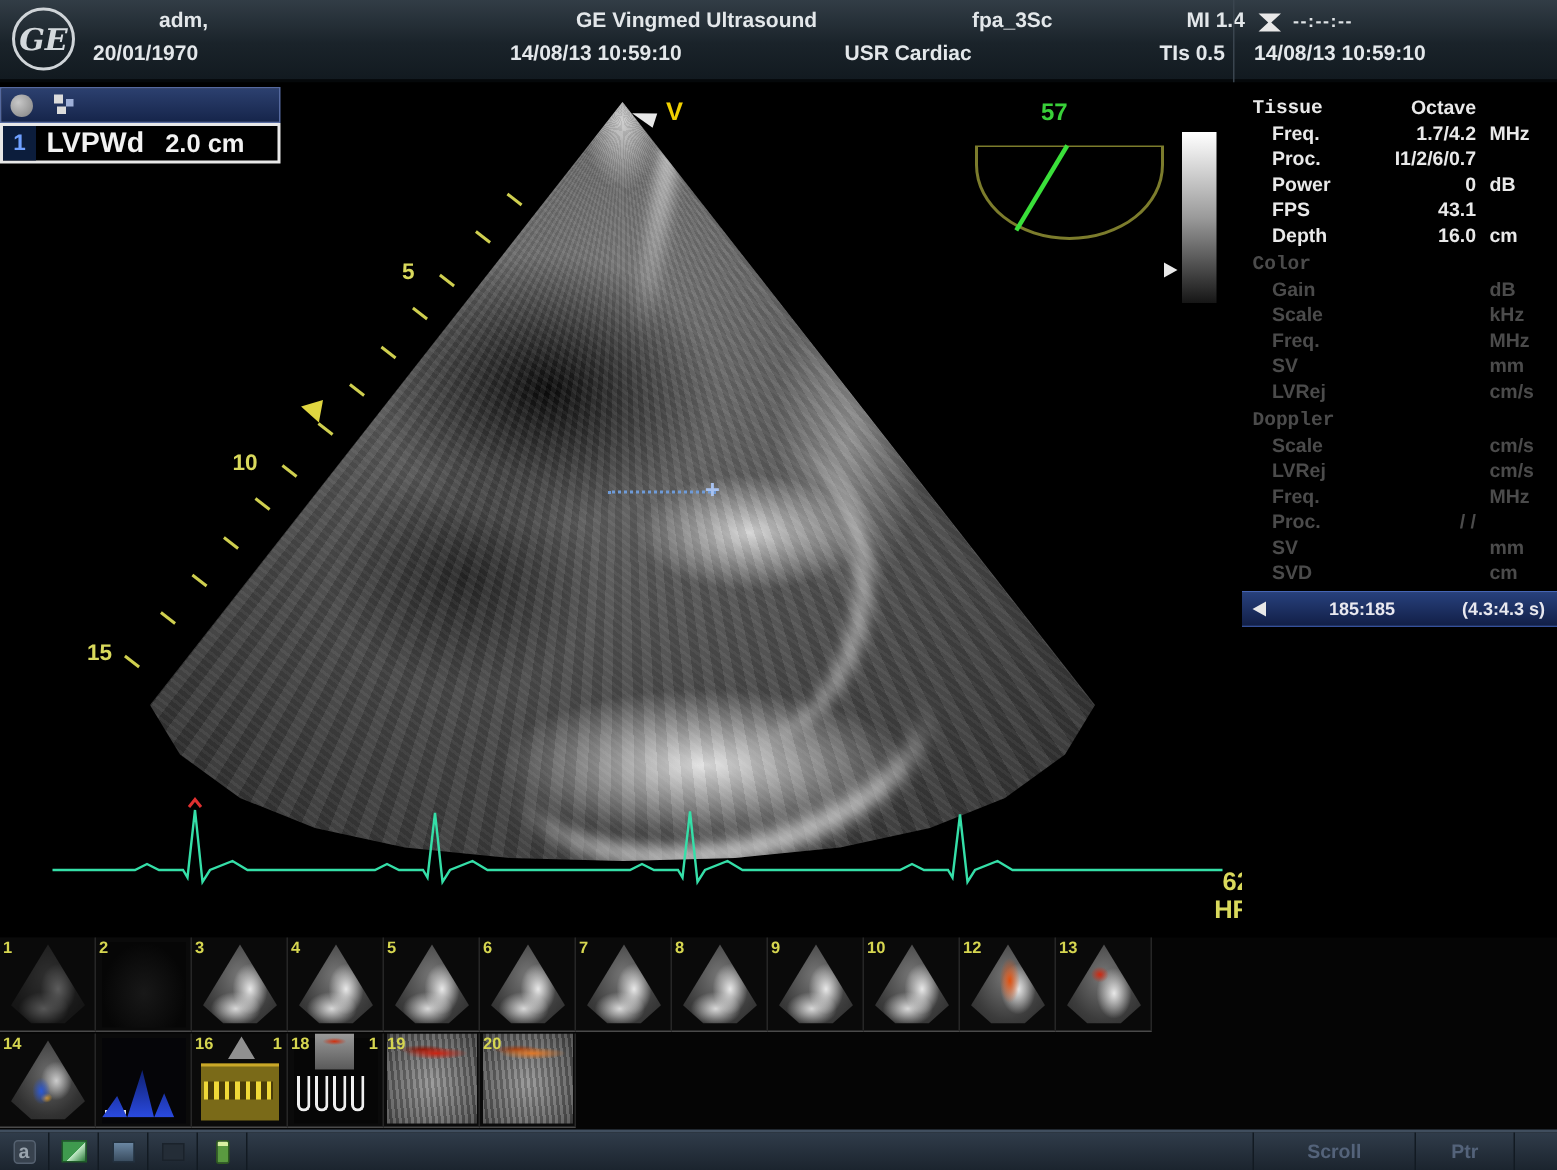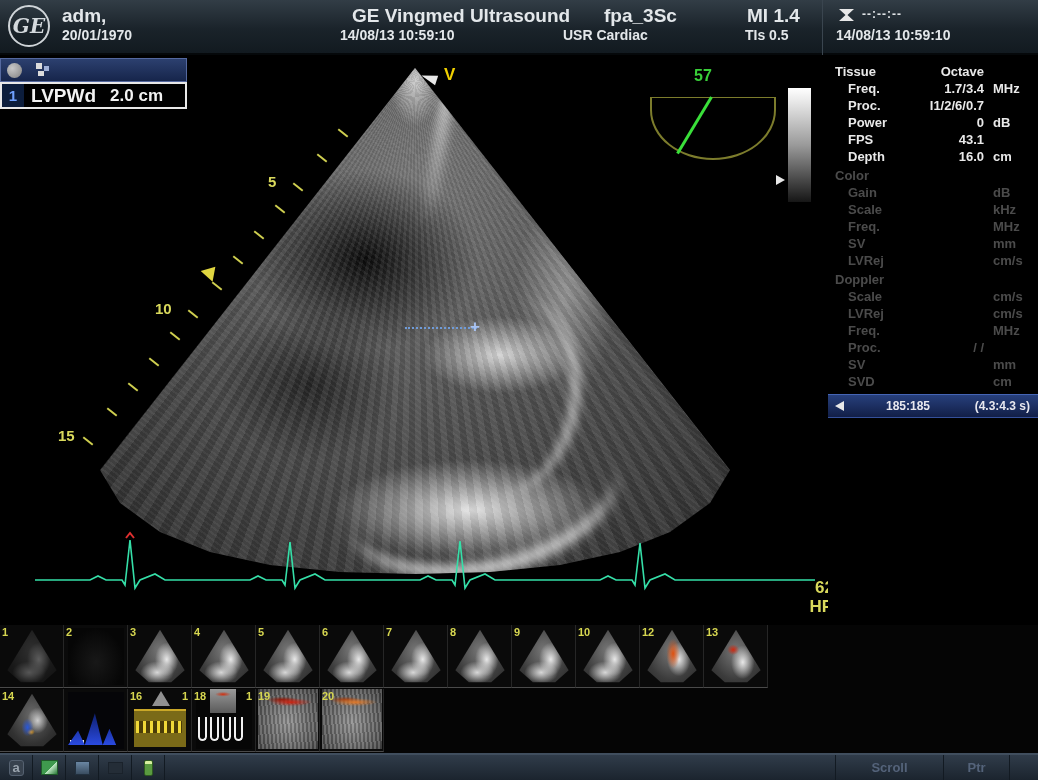--- a/index.html
+++ b/index.html
@@ -3,21 +3,21 @@
 <meta charset="utf-8">
 <style>
   * { margin:0; padding:0; box-sizing:border-box; }
   html,body { background:#000; }
   body { font-family:"Liberation Sans", sans-serif; }
   #root { position:relative; width:1038px; height:780px; background:#000; overflow:hidden; }
 
   
   .topbar { position:absolute; left:0; top:0; width:1038px; height:55px;
     background:linear-gradient(#323d46,#1a232a 55%,#121a20); border-bottom:2px solid #05080a; }
-  .topbar .t1 { position:absolute; top:5px; font-size:19px; font-weight:bold; color:#e3e7ea; white-space:nowrap; }
+  .topbar .t1 { position:absolute; top:5px; font-size:14px; font-weight:bold; color:#e3e7ea; white-space:nowrap;margin-left:44px; }
   .topbar .t2 { position:absolute; top:27px; font-size:14px; font-weight:bold; color:#e3e7ea; white-space:nowrap; }
   .ge-logo { position:absolute; left:8px; top:5px; width:42px; height:42px; border:2px solid #cfd4d8;
     border-radius:50%; color:#d4d9dd; font-family:"DejaVu Serif", serif; font-style:italic; font-weight:bold;
     font-size:20px; display:flex; align-items:center; justify-content:center; }
   .hdr-divider { position:absolute; left:822px; top:0; width:1px; height:55px; background:#3a454f; }
   .hourglass { position:absolute; left:838px; top:8px; }
   .timer-dashes { position:absolute; left:862px; top:7px; font-size:12px; font-weight:bold; color:#dfe3e6; letter-spacing:1px; }
 
   
   .main-area { position:absolute; left:0; top:55px; width:828px; height:570px; background:#000; }
@@ -94,21 +94,21 @@
   .meas-idx { width:22px; height:100%; background:#0c1d3c; color:#6fa0ff; font-size:15px; font-weight:bold;
     display:flex; align-items:center; justify-content:center; }
   .meas-label { color:#f2f2f2; font-size:19px; font-weight:bold; margin-left:7px; }
   .meas-value { color:#f2f2f2; font-size:17px; font-weight:bold; margin-left:14px; }
 
   
   .right-panel { position:absolute; left:828px; top:55px; width:210px; height:570px; background:#000;
     padding-top:8px; font-size:13px; font-weight:bold; }
   .prow { display:flex; align-items:center; height:17px; padding-right:8px; }
   .plabel { padding-left:20px; }
-  .ptitle .plabel { padding-left:7px; }
+  .ptitle .plabel { padding-left:7px;font-family:Liberation Mono, monospace; }
   .pvalue { flex:1; text-align:right; }
   .punit { width:46px; padding-left:9px; }
   .sec-tissue { color:#e9e9e9; }
   .sec-dim { color:#4b4b4b; margin-top:2px; }
   .cine-bar { position:absolute; left:0; top:339px; width:210px; height:24px;
     background:linear-gradient(#27407c,#121f47); border-top:1px solid #4565b5; border-bottom:1px solid #35509a;
     display:flex; align-items:center; color:#e8e8ef; font-size:12px; font-weight:bold; }
   .cine-arrow { width:0; height:0; margin-left:7px;
     border-top:5px solid transparent; border-bottom:5px solid transparent; border-right:9px solid #e8e8e8; }
   .cine-frames { margin-left:42px; }
@@ -197,26 +197,26 @@
 </style>
 </head>
 <body>
 
 <div id="root">
 
   <div class="topbar">
     <div class="ge-logo">GE</div>
     <div class="t1" style="left:62px;">adm,</div>
     <div class="t2" style="left:62px;">20/01/1970</div>
-    <div class="t1" style="left:352px;">GE Vingmed Ultrasound</div>
+    <div class="t1" style="left:340px;">GE Vingmed Ultrasound</div>
     <div class="t2" style="left:340px;">14/08/13 10:59:10</div>
     <div class="t1" style="left:604px;">fpa_3Sc</div>
     <div class="t2" style="left:563px;">USR Cardiac</div>
     <div class="t1" style="left:747px;">MI 1.4</div>
-    <div class="t2" style="left:745px;text-align:center;">TIs 0.5</div>
+    <div class="t2" style="left:773px;text-align:center;">TIs 0.5</div>
     <div class="hdr-divider"></div>
     <svg class="hourglass" width="17" height="14" viewBox="0 0 17 14">
       <path d="M1 1 H16 L9.5 7 16 13 H1 L7.5 7 Z" fill="#e8e8e8"></path>
     </svg>
     <div class="timer-dashes">--:--:--</div>
     <div class="t2" style="left:836px;">14/08/13 10:59:10</div>
   </div>
 
   <div class="main-area">
 
@@ -287,21 +287,21 @@
   <div class="right-panel">
 
     <div class="sec-tissue">
       <div class="prow ptitle">
         <span class="plabel">Tissue</span>
         <span class="pvalue">Octave</span>
         <span class="punit"></span>
       </div>
       <div class="prow">
         <span class="plabel">Freq.</span>
-        <span class="pvalue">1.7/3.4</span>
+        <span class="pvalue">1.7/4.2</span>
         <span class="punit">MHz</span>
       </div>
       <div class="prow">
         <span class="plabel">Proc.</span>
         <span class="pvalue">I1/2/6/0.7</span>
         <span class="punit"></span>
       </div>
       <div class="prow">
         <span class="plabel">Power</span>
         <span class="pvalue">0</span>

